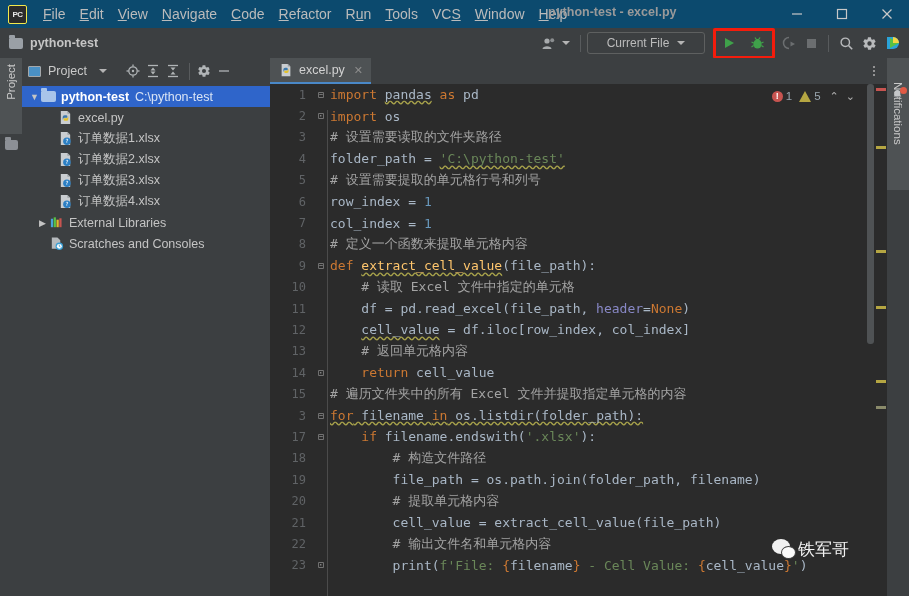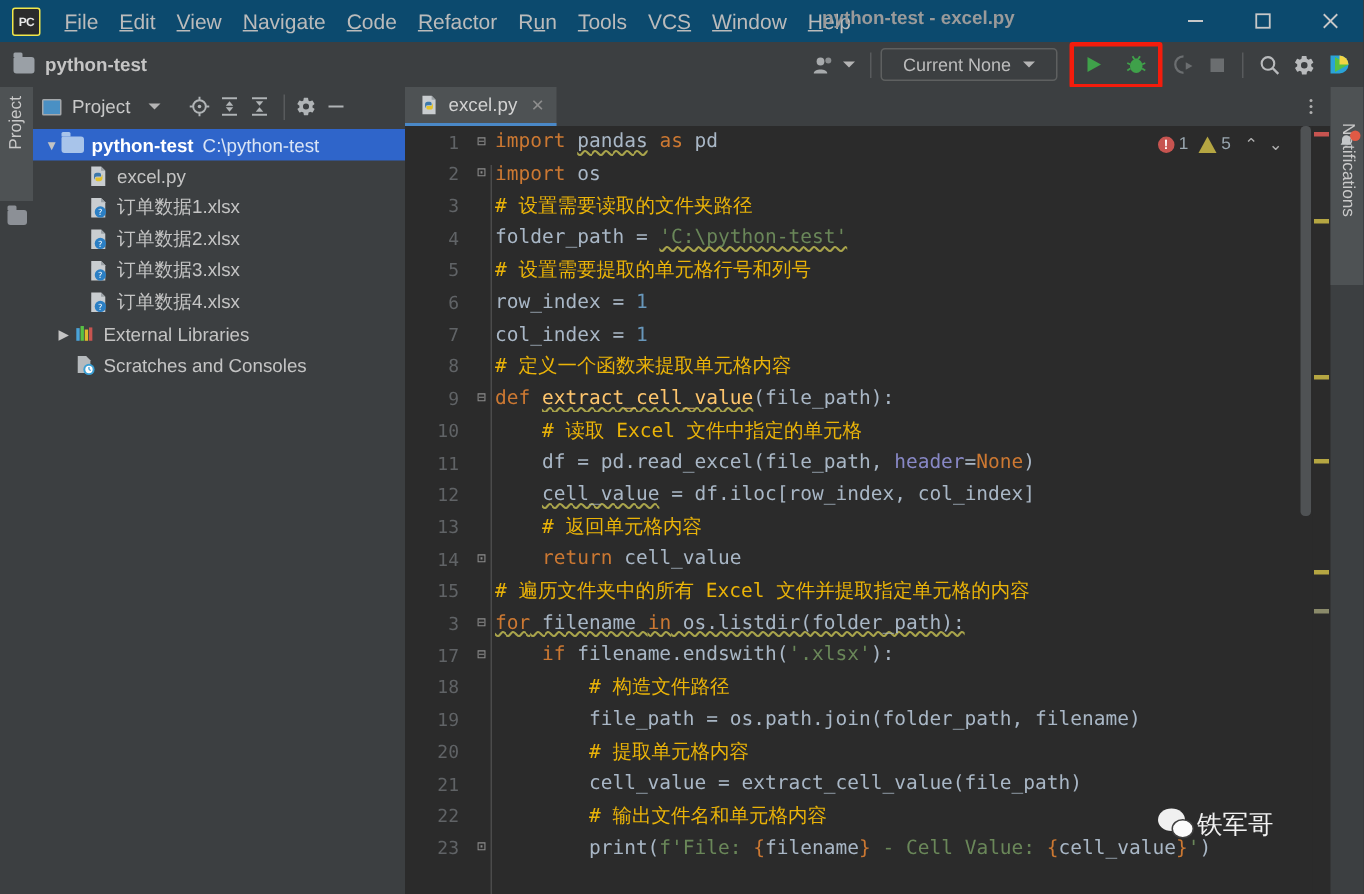--- a/index.html
+++ b/index.html
@@ -218,21 +218,21 @@
   .fold {
     width: 14px; flex: 0 0 14px; text-align: center; color: #8a8a8a;
     font-size: 10px; line-height: 1;
   }
   .codetext { padding-left: 2px; }
 
   
   .kw  { color: #cc7832; }
   .str { color: #6a8759; }
   .num { color: #6897bb; }
-  .cmt { color: #eab308; }
+  .cmt { color: #a3a3a3; }
   .fn  { color: #ffc66d; }
   .bi  { color: #8888c6; }
   .fstr-brace { color: #cc7832; }
   .squig-warn { text-decoration: underline wavy #a9a44b; text-decoration-skip-ink: none; }
 
   
   .marker-strip {
     position: absolute; right: 0; top: 26px; width: 12px; height: 512px;
     background: #2b2b2b;
   }
@@ -318,21 +318,21 @@
           <circle cx="6" cy="5" r="2.6" fill="#a8abad"></circle>
           <path d="M1.5 13 C1.5 9.4 10.5 9.4 10.5 13 Z" fill="#a8abad"></path>
           <circle cx="11.2" cy="4.3" r="2" fill="#8a8d8f"></circle>
         </svg>
         <span style="display:inline-block;margin-left:4px;width:0;height:0;border-left:4px solid transparent;border-right:4px solid transparent;border-top:4px solid #b4b4b4;"></span>
       </div>
 
       <div class="sep"></div>
 
       <div class="run-config">
-        <span>Current None</span>
+        <span>Current File</span>
         <span class="caret-dn"></span>
       </div>
 
       <div style="width:10px"></div>
 
       <div class="tb-btn" style="padding:0 7px">
         <svg width="14" height="14" viewBox="0 0 14 14">
           <path d="M3 2 L12 7 L3 12 Z" fill="#3fa14a"></path>
         </svg>
       </div>

